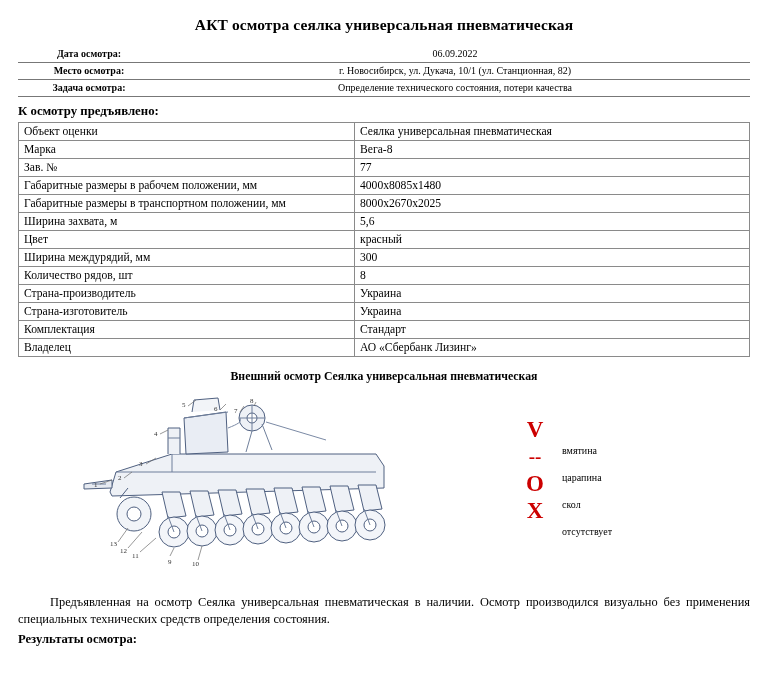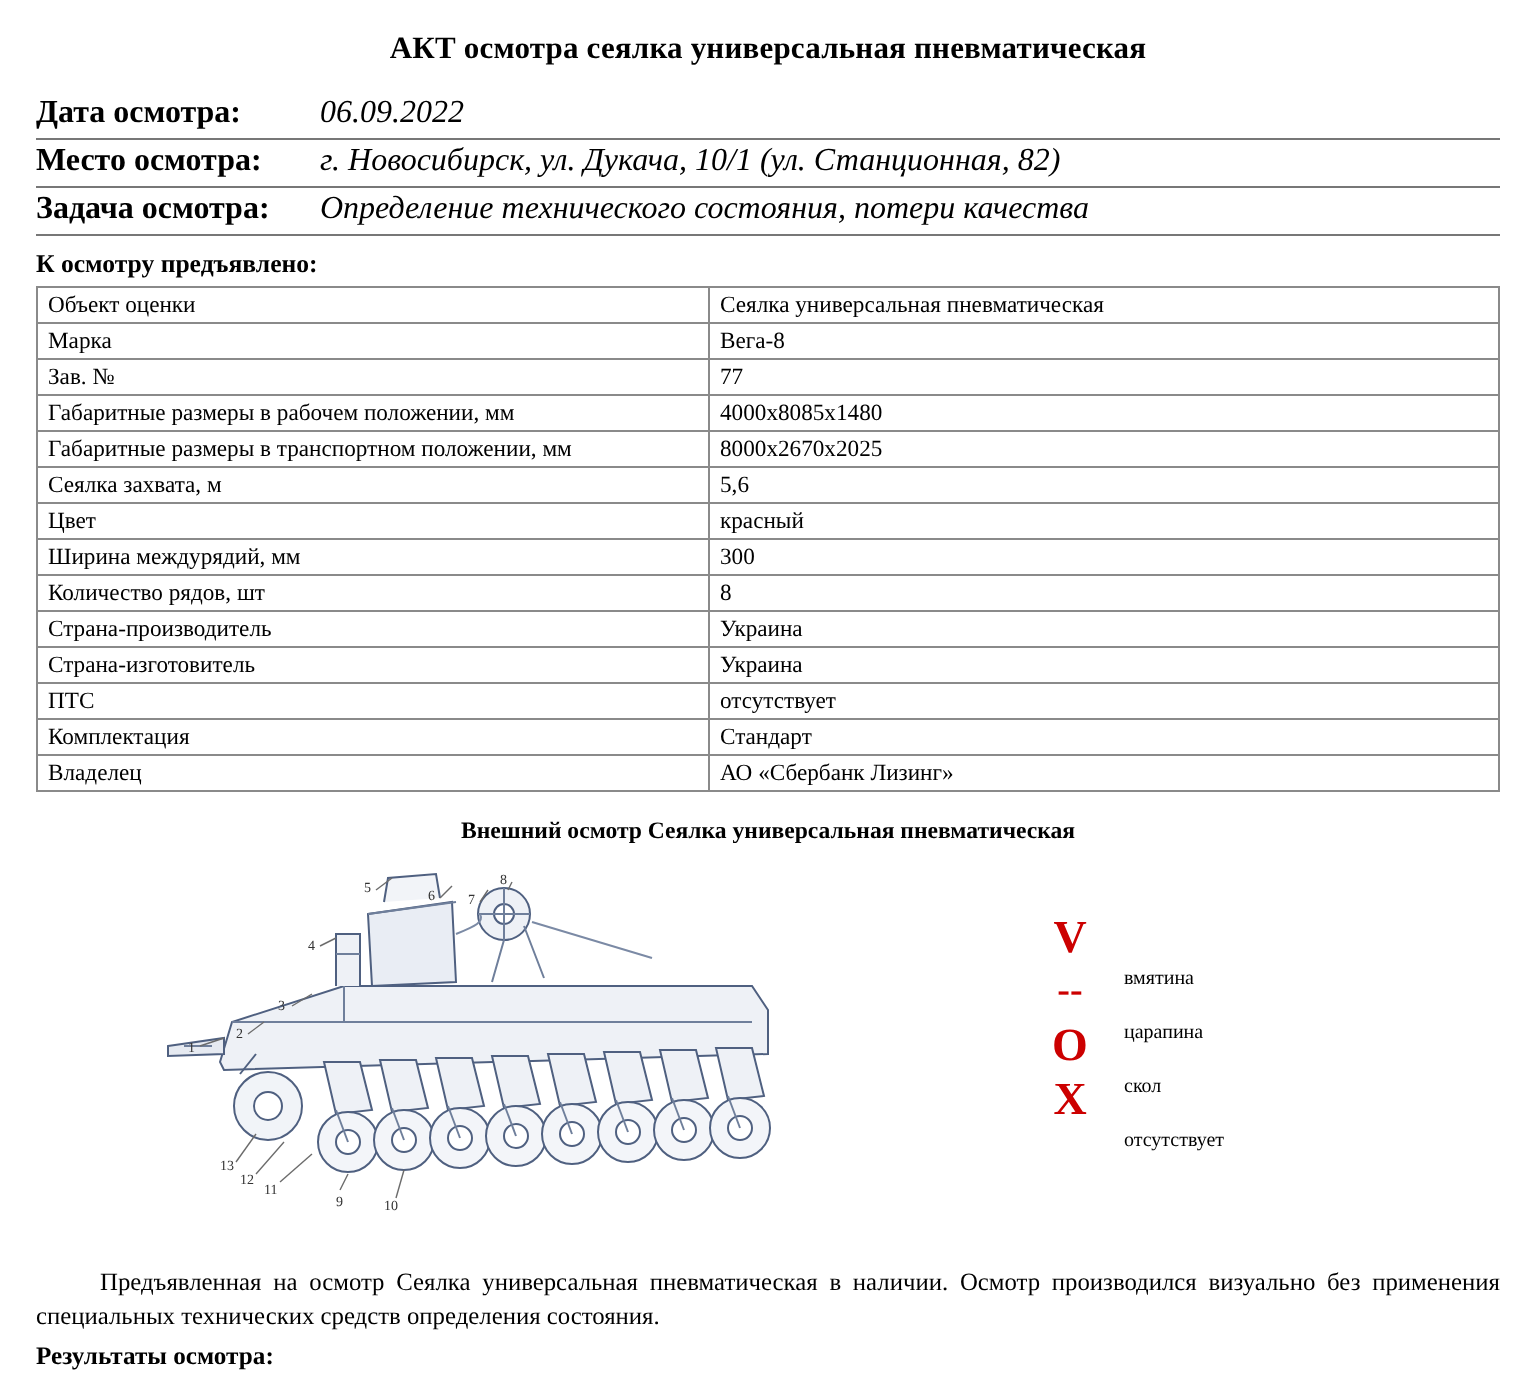--- a/index.html
+++ b/index.html
@@ -25,37 +25,37 @@
   .doc-title {
     text-align: center;
     font-weight: bold;
     font-size: 15.5px;
     margin: 6px 0 12px 0;
     letter-spacing: 0.1px;
   }
   .meta-table {
     width: 100%;
     border-collapse: collapse;
-    font-size: 16px;
+    font-size: 10px;
     margin-bottom: 6px;
+    text-align: center;
   }
   .meta-table tr {
     border-bottom: 1px solid #777;
   }
   .meta-table td {
     padding: 2px 0 3px 0;
     vertical-align: top;
   }
   .meta-label {
     font-weight: bold;
     width: 142px;
     white-space: nowrap;
   }
   .meta-value {
-    font-style: italic;
     padding-left: 10px;
   }
   .section-head {
     font-weight: bold;
     font-size: 12.8px;
     margin: 7px 0 3px 0;
   }
   .spec-table {
     width: 100%;
     border-collapse: collapse;
@@ -171,21 +171,21 @@
       </tr>
       <tr>
         <td class="k">Габаритные размеры в рабочем положении, мм</td>
         <td>4000х8085х1480</td>
       </tr>
       <tr>
         <td class="k">Габаритные размеры в транспортном положении, мм</td>
         <td>8000х2670х2025</td>
       </tr>
       <tr>
-        <td class="k">Сеялка захвата, м</td>
+        <td class="k">Ширина захвата, м</td>
         <td>5,6</td>
       </tr>
       <tr>
         <td class="k">Цвет</td>
         <td>красный</td>
       </tr>
       <tr>
         <td class="k">Ширина междурядий, мм</td>
         <td>300</td>
       </tr>
@@ -193,24 +193,20 @@
         <td class="k">Количество рядов, шт</td>
         <td>8</td>
       </tr>
       <tr>
         <td class="k">Страна-производитель</td>
         <td>Украина</td>
       </tr>
       <tr>
         <td class="k">Страна-изготовитель</td>
         <td>Украина</td>
-      </tr>
-      <tr>
-        <td class="k">ПТС</td>
-        <td>отсутствует</td>
       </tr>
       <tr>
         <td class="k">Комплектация</td>
         <td>Стандарт</td>
       </tr>
       <tr>
         <td class="k">Владелец</td>
         <td>АО «Сбербанк Лизинг»</td>
       </tr>
     </tbody>

